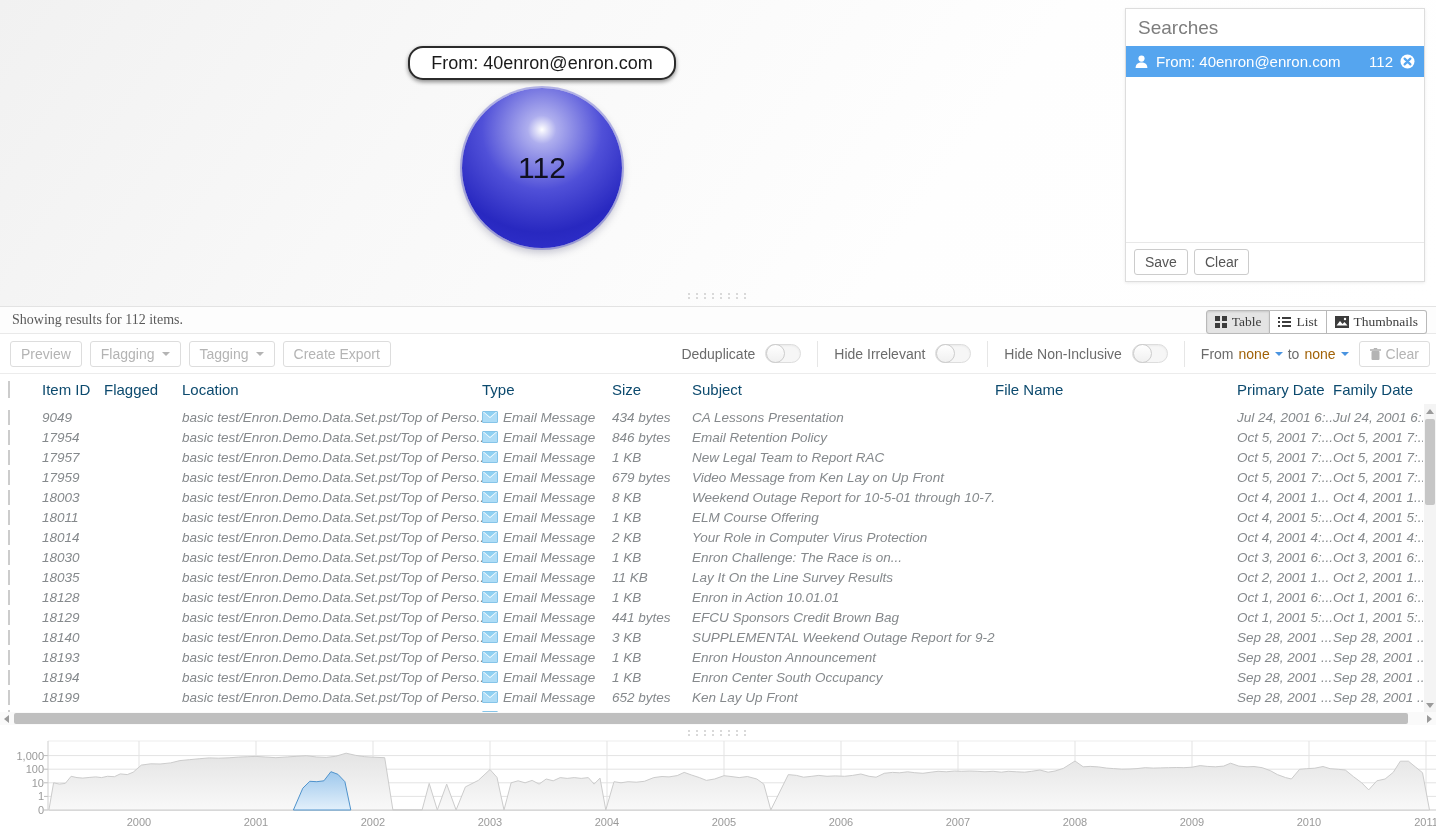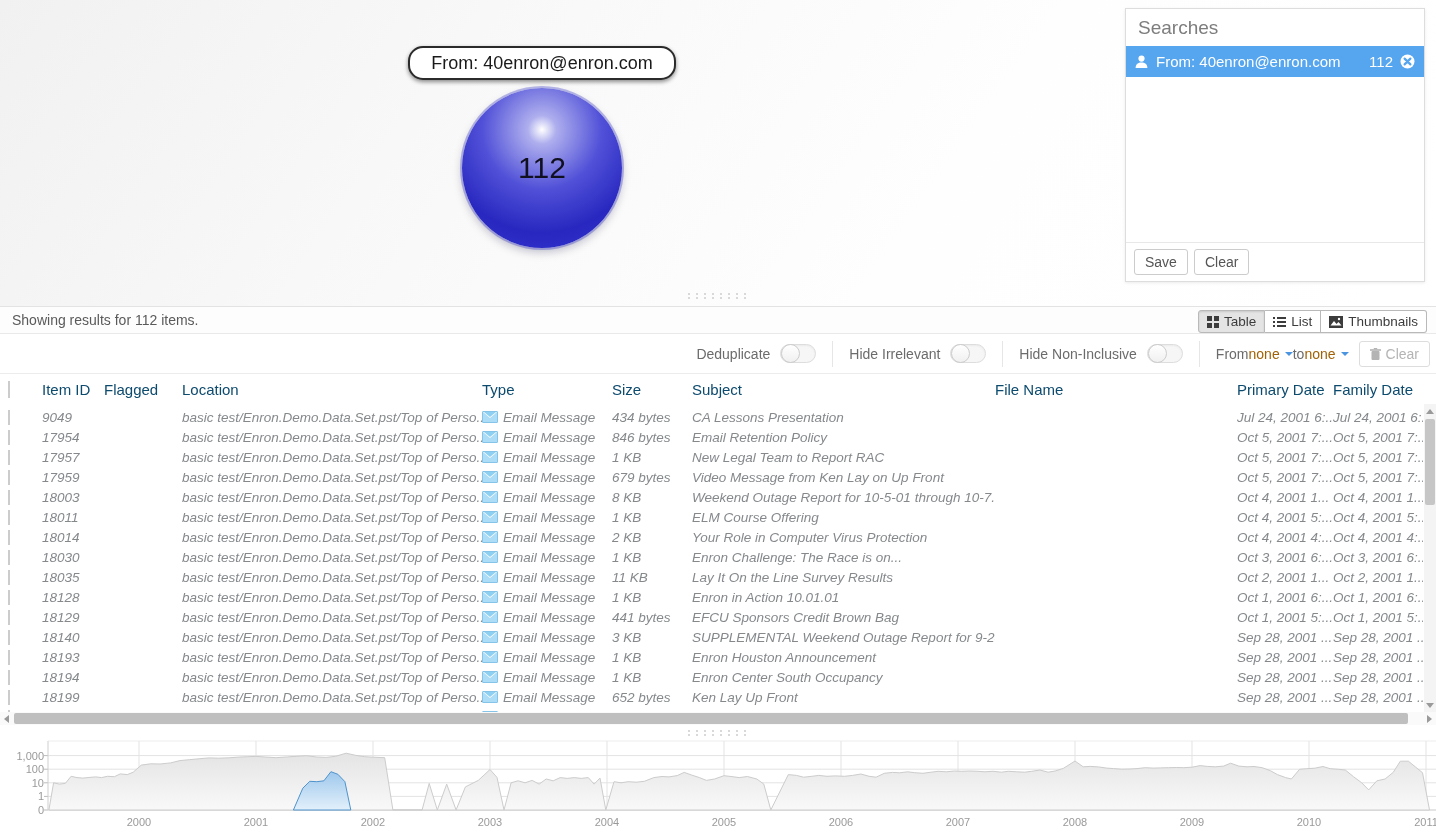--- a/index.html
+++ b/index.html
@@ -33,21 +33,21 @@
   .search-item .label { flex:1; margin-left:8px; white-space:nowrap; overflow:hidden; }
   .search-item .count { margin-right:7px; }
   .searches-body { flex:1; background:#fff; }
   .searches-footer { border-top:1px solid #e8e8e8; padding:6px 8px; display:flex; justify-content:flex-start; gap:6px; }
   .btn { display:inline-flex; align-items:center; gap:5px; background:#fff; border:1px solid #ccc; border-radius:3px;
          font-size:14px; color:#555; padding:4px 10px; cursor:pointer; font-family:inherit; }
 
   
   .results-bar { position:absolute; left:0; top:306px; width:1436px; height:28px; background:#fdfdfd;
          border-top:1px solid #e3e3e3; border-bottom:1px solid #e9e9e9;
-         display:flex; align-items:center; }
+         display:flex; align-items:center;font-family:Liberation Serif, serif; }
   .results-summary { margin-left:12px; font-size:14px; color:#5a5a5a; }
   .view-group { position:absolute; right:9px; top:3px; display:flex; }
   .view-btn { display:flex; align-items:center; gap:5px; border:1px solid #b9b9b9; background:#fff;
          font-size:13.5px; color:#3c3c3c; padding:3px 8px; cursor:pointer; font-family:inherit; }
   .view-btn + .view-btn { border-left:none; }
   .view-btn.active { background:#e4e4e4; box-shadow:inset 0 1px 2px rgba(0,0,0,.12); }
   .view-btn:first-child { border-radius:3px 0 0 3px; }
   .view-btn:last-child { border-radius:0 3px 3px 0; }
 
   
@@ -59,21 +59,21 @@
          border-top:4px solid #b4b4b4; display:inline-block; margin-left:2px; }
   .caret-down.blue { border-top-color:#4a94e0; }
   .toolbar .right { position:absolute; right:6px; top:0; height:100%; display:flex; align-items:center; }
   .toggle-group { display:flex; align-items:center; gap:10px; padding:0 16px; height:26px; }
   .toggle-group + .toggle-group, .datefilter { border-left:1px solid #e6e6e6; }
   .toggle-label { font-size:14px; color:#6b6b6b; white-space:nowrap; }
   .switch { width:36px; height:19px; border:1px solid #ddd; border-radius:10px; background:#f6f6f6;
          position:relative; cursor:pointer; box-shadow:inset 0 1px 2px rgba(0,0,0,.05); }
   .switch .knob { position:absolute; left:0; top:-1px; width:19px; height:19px; border-radius:50%;
          background:linear-gradient(#fff,#f0f0f0); border:1px solid #ccc; }
-  .datefilter { display:flex; align-items:center; padding:0 10px 0 16px; height:26px; font-size:14px; color:#6b6b6b;justify-content:space-between; }
+  .datefilter { display:flex; align-items:center; gap:5px; padding:0 10px 0 16px; height:26px; font-size:14px; color:#6b6b6b;justify-content:space-between; }
   .nonelink { color:#a16207; cursor:pointer; display:inline-flex; align-items:center; gap:3px; }
 
   
   .grid-row { display:grid; grid-template-columns:34px 62px 78px 300px 130px 80px 303px 242px 96px 90px;
          align-items:center; padding-left:8px; }
   .thead { position:absolute; left:0; top:374px; width:1424px; height:30px; font-size:15px; color:#0c4a6e; }
   .thead .grid-row { height:30px; }
   .tbody-clip { position:absolute; left:0; top:404px; width:1424px; height:308px; overflow:hidden;font-style:italic; }
   .trow { height:20px; font-size:13.5px; color:#85898c; cursor:pointer; }
   .trow span, .thead span { white-space:nowrap; overflow:hidden; }
@@ -167,20 +167,32 @@
             <rect x="0" y="0" width="14" height="12" fill="#3c3c3c"></rect>
             <path d="M1.5 9.5 L5 5 L7.5 8 L9.5 6 L12.5 9.5 Z" fill="#fff"></path>
             <circle cx="10" cy="3" r="1.2" fill="#fff"></circle>
           </svg>
         <span>Thumbnails</span>
       </button>
     </div>
   </section>
 
   <section class="toolbar">
+    <div class="left">
+      <button class="btn disabled">Preview</button>
+      <button class="btn disabled">
+          <span>Flagging</span>
+          <span class="caret-down"></span>
+        </button>
+      <button class="btn disabled">
+          <span>Tagging</span>
+          <span class="caret-down"></span>
+        </button>
+      <button class="btn disabled">Create Export</button>
+    </div>
     <div class="right">
       <div class="toggle-group">
         <span class="toggle-label">Deduplicate</span>
         <span class="switch">
             <span class="knob"></span>
           </span>
       </div>
       <div class="toggle-group">
         <span class="toggle-label">Hide Irrelevant</span>
         <span class="switch">

